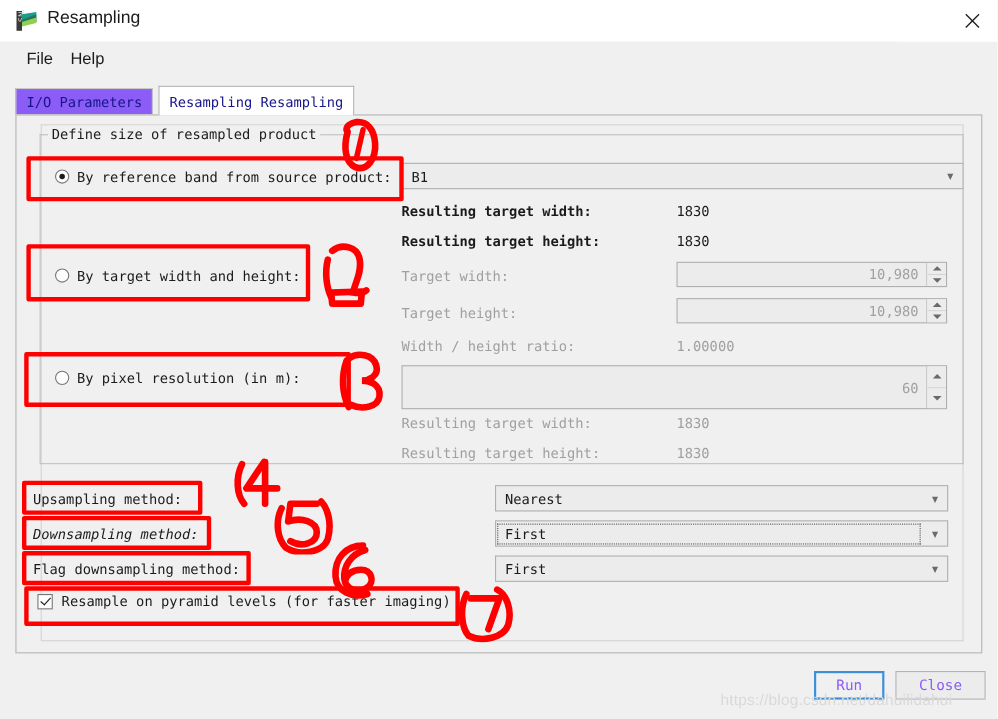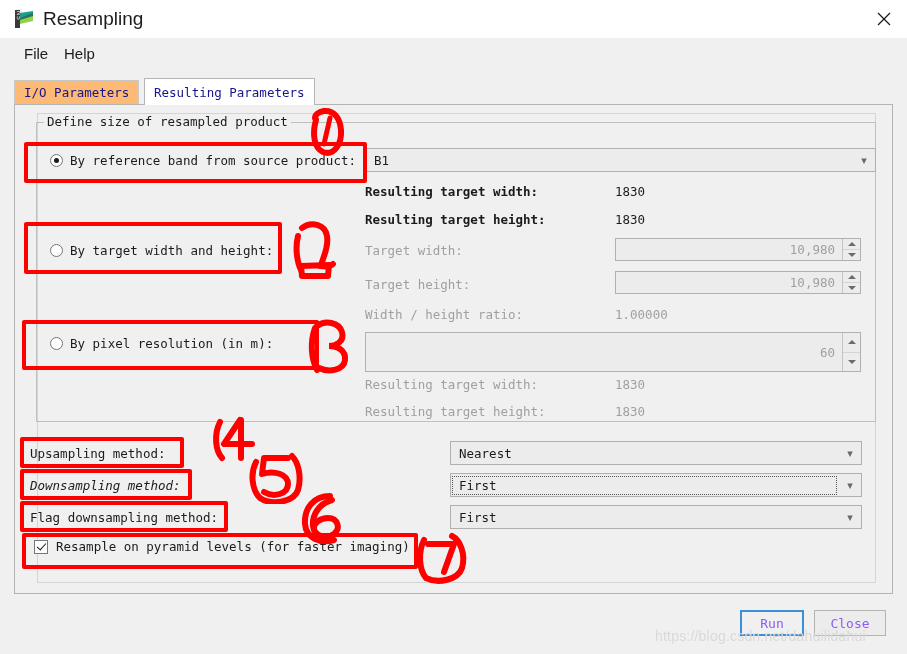--- a/index.html
+++ b/index.html
@@ -26,21 +26,21 @@
     background: #ffffff;
   }
   .title-icon {
     position: absolute;
     left: 14px; top: 9px;
     width: 20px; height: 20px;
   }
   .title-text {
     position: absolute;
     left: 43px; top: 8px;
-    font-size: 19px;
+    font-size: 16px;
     color: #1c1c1c;
     font-family: "Liberation Sans", sans-serif;
   }
   .close-btn {
     position: absolute;
     right: 0; top: 0;
     width: 46px; height: 38px;
     display: flex;
     align-items: center;
     justify-content: center;
@@ -77,21 +77,21 @@
   .tab {
     position: absolute;
     top: 2px;
     height: 24px;
     font-family: "DejaVu Sans Mono", monospace;
     font-size: 12.5px;
     color: #16168a;
     display: flex;
     align-items: center;
     padding: 0 9px;
-    background: #fdba74;
+    background: #8b5cf6;
     border: 1px solid #c8c8c8;
     border-bottom: none;
     box-sizing: border-box;
     cursor: default;
     white-space: nowrap;
   }
   .tab.active {
     top: 0;
     height: 27px;
     background: #ffffff;
@@ -339,21 +339,21 @@
     font-family: "DejaVu Sans Mono", monospace;
     font-size: 13px;
     color: #8b5cf6;
     cursor: default;
   }
   .btn.focused {
     border: 2px solid #3d8fd6;
     background: #f0f0f0;
   }
   #btn-run { left: 740px; top: 610px; width: 64px; height: 26px; }
-  #btn-close { left: 814px; top: 610px; width: 72px; height: 26px; }
+  #btn-close { left: 814px; top: 610px; width: 82px; height: 26px; }
 
   
   .watermark {
     position: absolute;
     left: 655px; top: 628px;
     font-family: "Liberation Sans", sans-serif;
     font-size: 14px;
     color: #d9d9d9;
     white-space: nowrap;
     letter-spacing: .2px;
@@ -401,21 +401,21 @@
     </div>
   </div>
 
   <div class="menubar">
     <div class="menu-item" id="menu-file">File</div>
     <div class="menu-item" id="menu-help">Help</div>
   </div>
 
   <div class="tabstrip">
     <div class="tab" id="tab-io">I/O Parameters</div>
-    <div class="tab active" id="tab-resampling">Resulting Parameters</div>
+    <div class="tab active" id="tab-resampling">Resampling Resampling</div>
   </div>
 
   <div class="content-panel">
     <div class="inner-panel"></div>
   </div>
 
   <div class="groupbox"></div>
   <div class="groupbox-top-left"></div>
   <div class="groupbox-top-right"></div>
   <div class="groupbox-title">Define size of resampled product</div>

